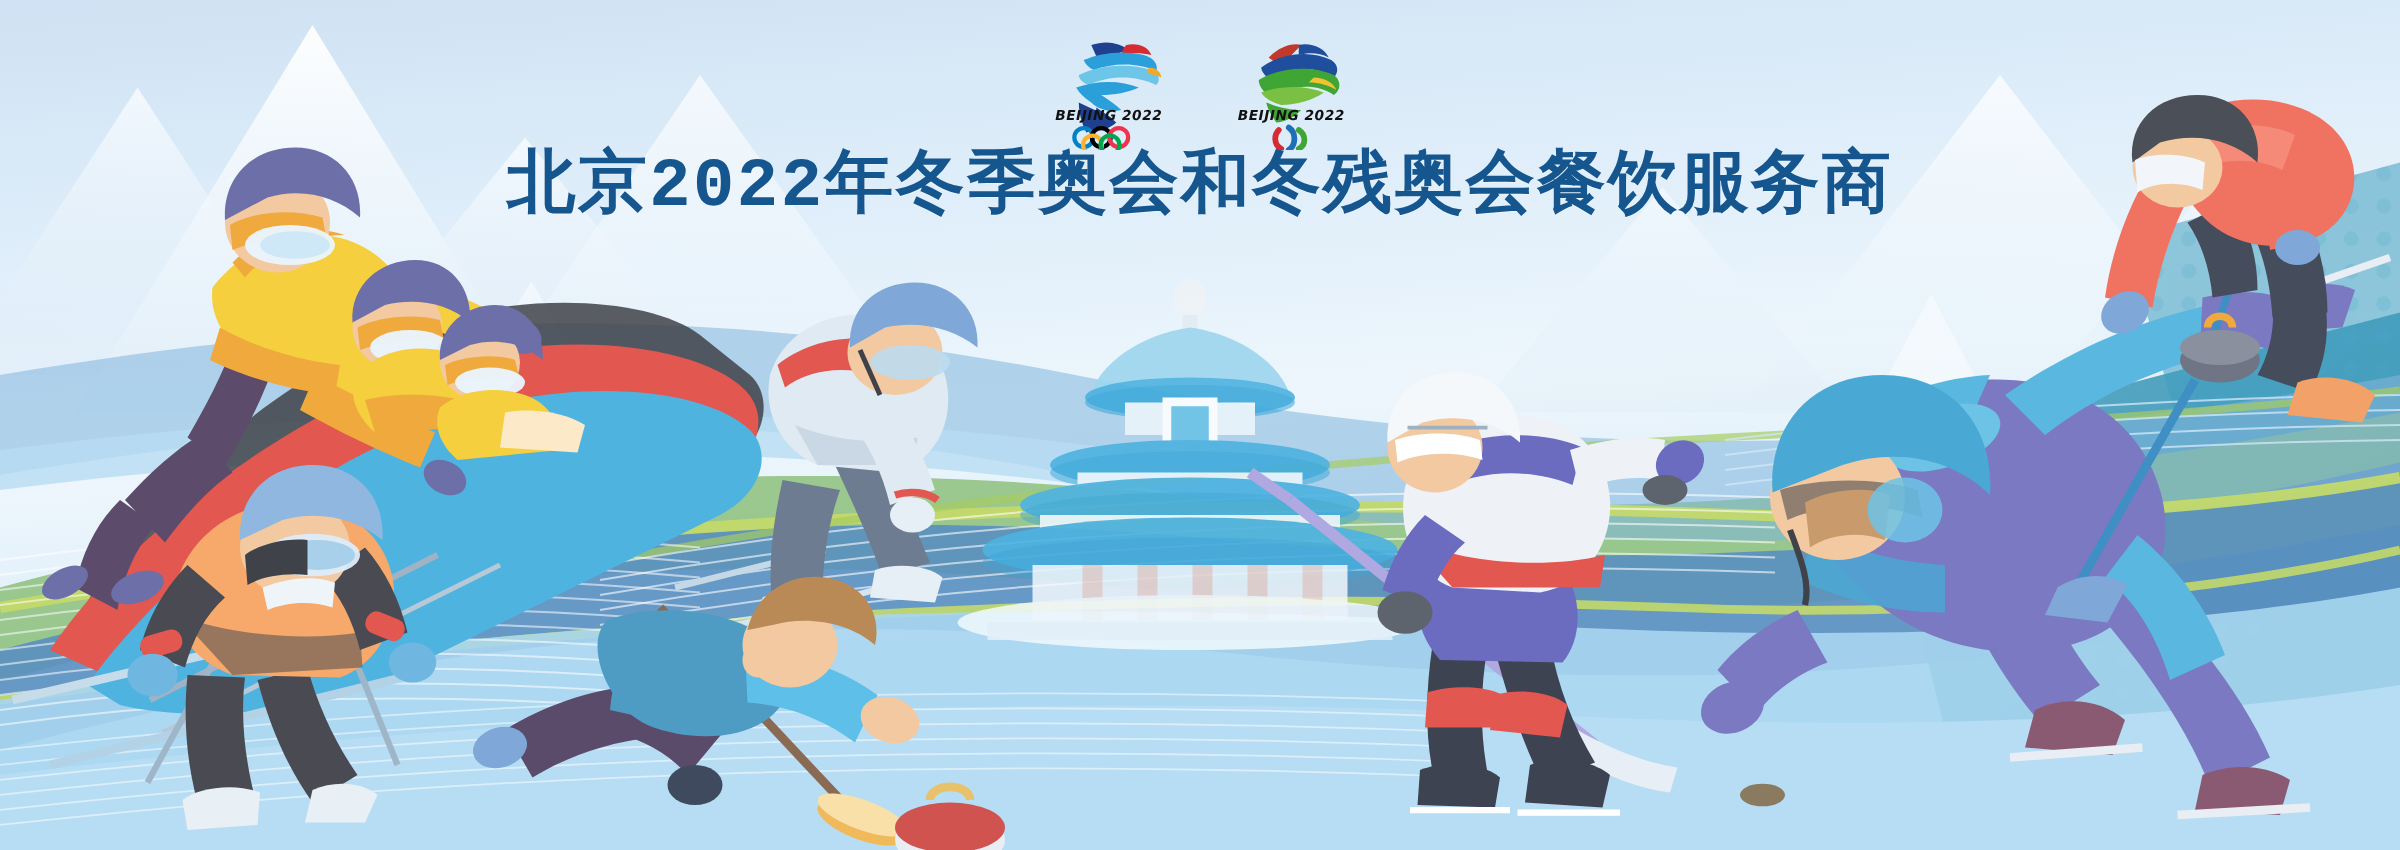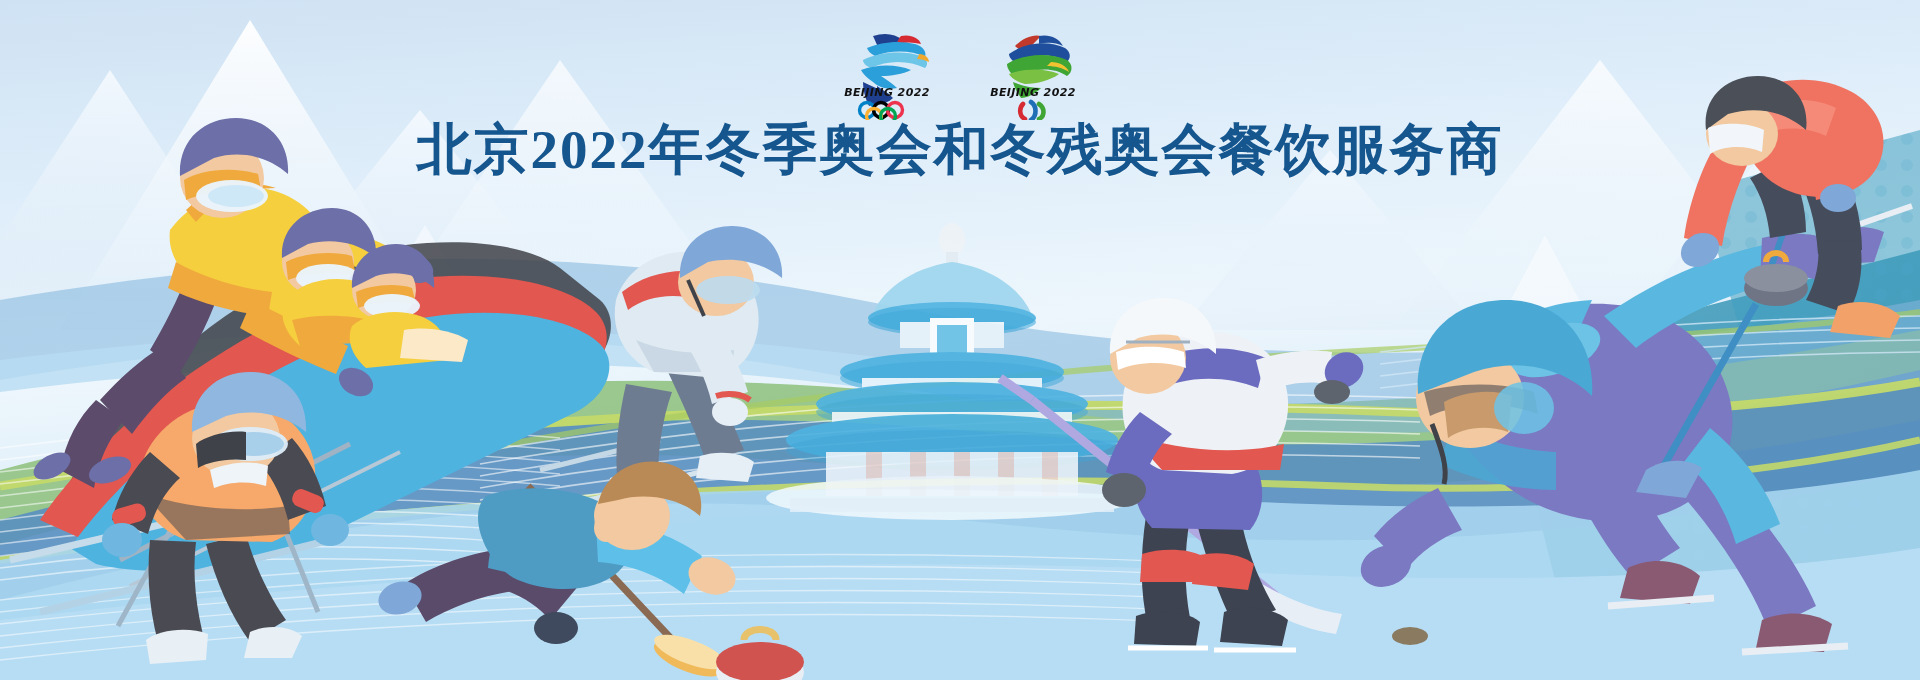--- a/index.html
+++ b/index.html
@@ -1,21 +1,21 @@
 <!DOCTYPE html>
 <html><head>
 <meta charset="utf-8">
 <style>
   html,body{margin:0;padding:0;background:#fff;}
   body{font-family:"Liberation Sans",sans-serif;}
   #banner{position:relative;width:1920px;height:680px;overflow:hidden;
     background:linear-gradient(170deg,#cfe2f3 0%,#d7e8f6 22%,#e3f0fa 45%,#eaf4fb 62%,#dbeefa 80%,#cde6f7 100%);}
   #banner svg.layer{position:absolute;left:0;top:0;width:1920px;height:680px;}
   .title-wrap{position:absolute;left:0;top:120px;width:1920px;text-align:center;z-index:40;}
-  .title-wrap .title{display:inline-block;font-family:Liberation Serif, serif;
+  .title-wrap .title{display:inline-block;font-family:Liberation Mono, monospace;
     font-size:55px;font-weight:bold;color:#15568f;letter-spacing:2px;line-height:1.1;
     text-shadow:0 1px 0 rgba(255,255,255,.35);}
   .logos{position:absolute;left:0;top:24px;width:1920px;display:flex;justify-content:center;
     align-items:flex-start;gap:38px;z-index:45;}
   .logo{width:108px;height:96px;position:relative;}
   .logo svg{display:block;}
   .logo .word{position:absolute;left:0;top:62px;width:108px;text-align:center;
     font-family:"DejaVu Sans","Liberation Sans",sans-serif;font-size:11px;font-weight:bold;
     font-style:italic;color:#111;letter-spacing:.4px;}
 </style>

